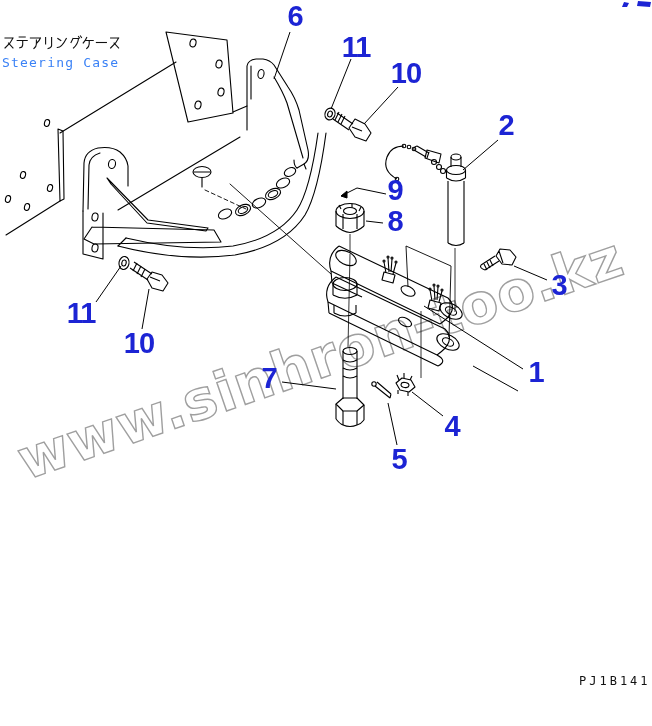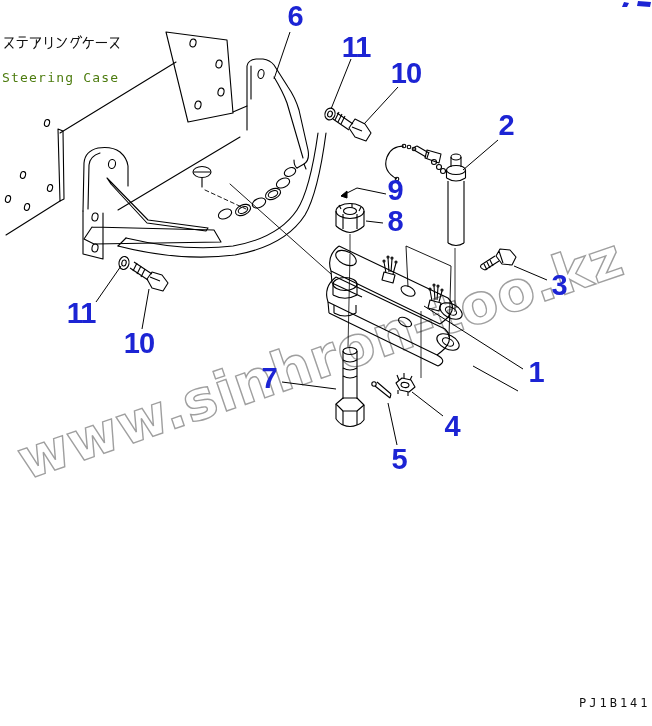--- a/index.html
+++ b/index.html
@@ -3,23 +3,23 @@
 <meta charset="utf-8">
 <style>
   html,body{margin:0;padding:0;background:#fff;}
   .stage{position:relative;width:652px;height:726px;background:#fff;overflow:hidden;
          font-family:"Liberation Sans",sans-serif;}
   .stage svg.main{position:absolute;left:0;top:0;}
   .co{position:absolute;transform:translate(-50%,-50%);
       font:bold 29px "Liberation Sans",sans-serif;color:#1c24d4;line-height:1;
       letter-spacing:-1px;user-select:none;}
   .title-ja{position:absolute;left:2px;top:35px;width:124px;height:16px;}
-  .title-en{position:absolute;left:2px;top:70px;font:13px "DejaVu Sans Mono",monospace;
-            letter-spacing:1.2px;color:#4d7c0f;white-space:nowrap;}
-  .code{position:absolute;left:579px;top:696px;font:12px "DejaVu Sans Mono",monospace;
+  .title-en{position:absolute;left:2px;top:55px;font:13px "DejaVu Sans Mono",monospace;
+            letter-spacing:1.2px;color:#3b82f6;white-space:nowrap;}
+  .code{position:absolute;left:579px;top:674px;font:12px "DejaVu Sans Mono",monospace;
         letter-spacing:3px;color:#111;white-space:nowrap;}
   .sr-only{position:absolute;width:1px;height:1px;overflow:hidden;
            clip:rect(0 0 0 0);color:transparent;}
 </style>
 </head>
 <body>
 
 <div class="stage">
 
   <svg class="main" width="652" height="726" viewBox="0 0 652 726">

